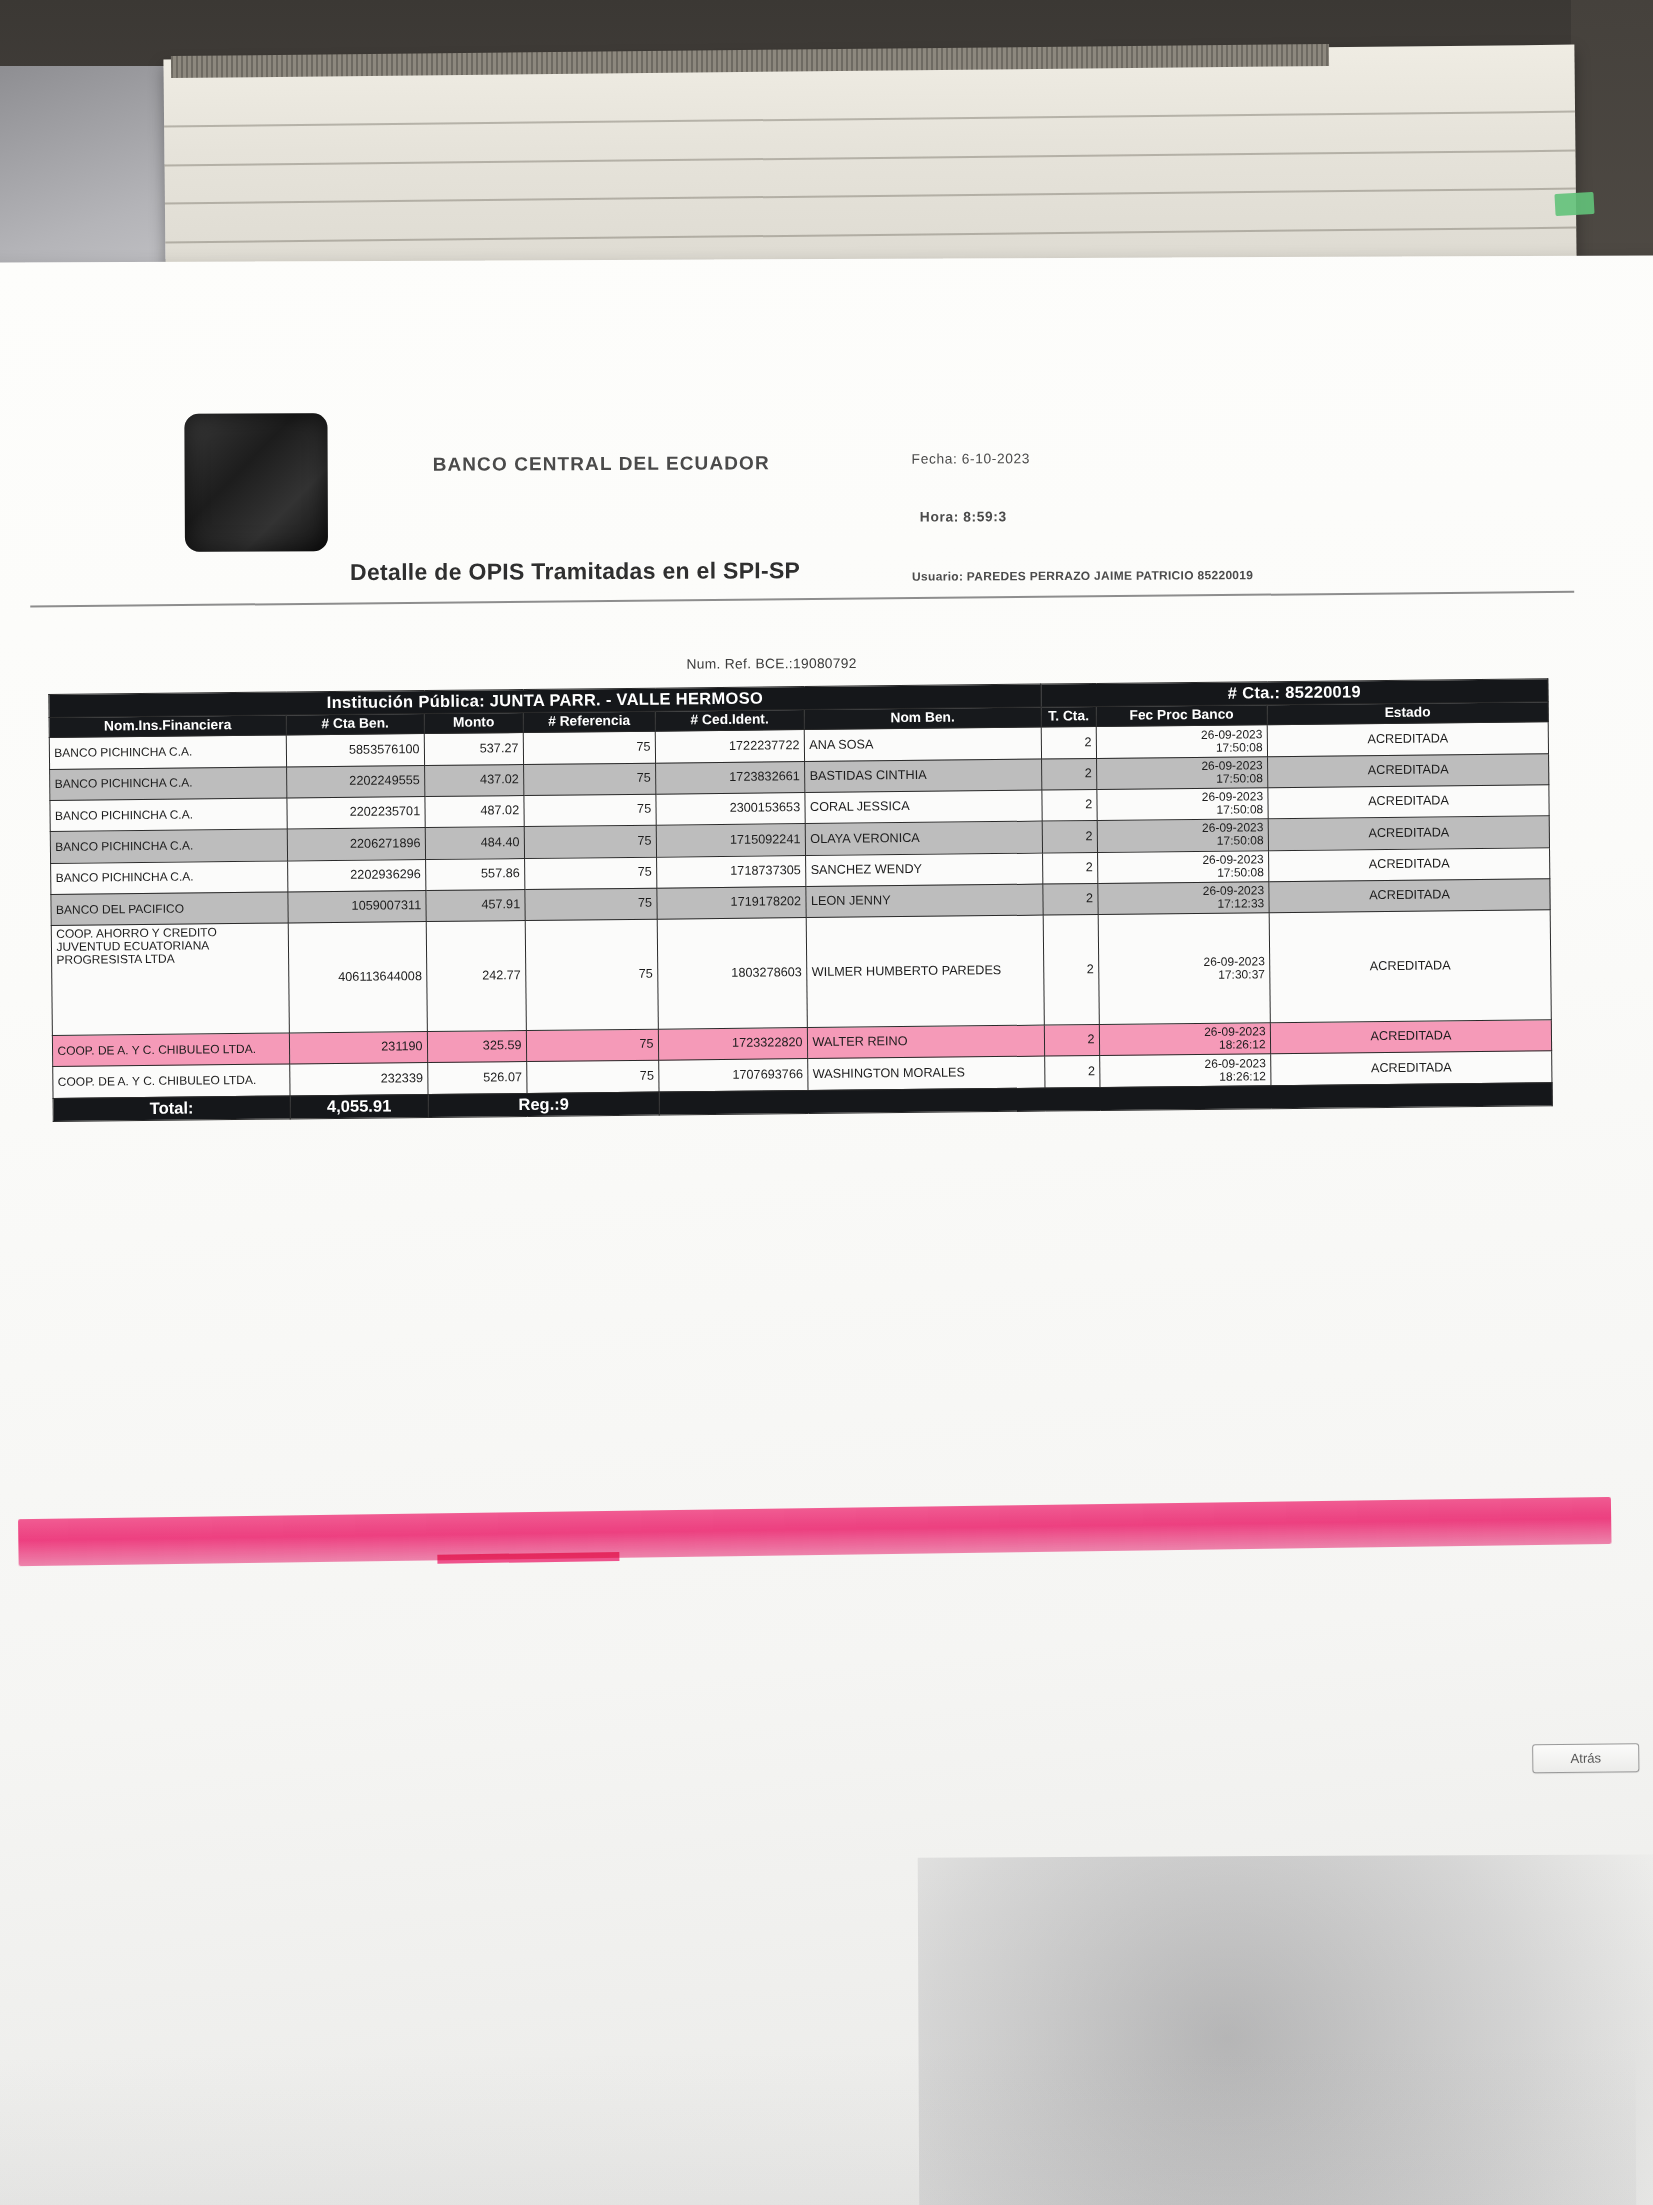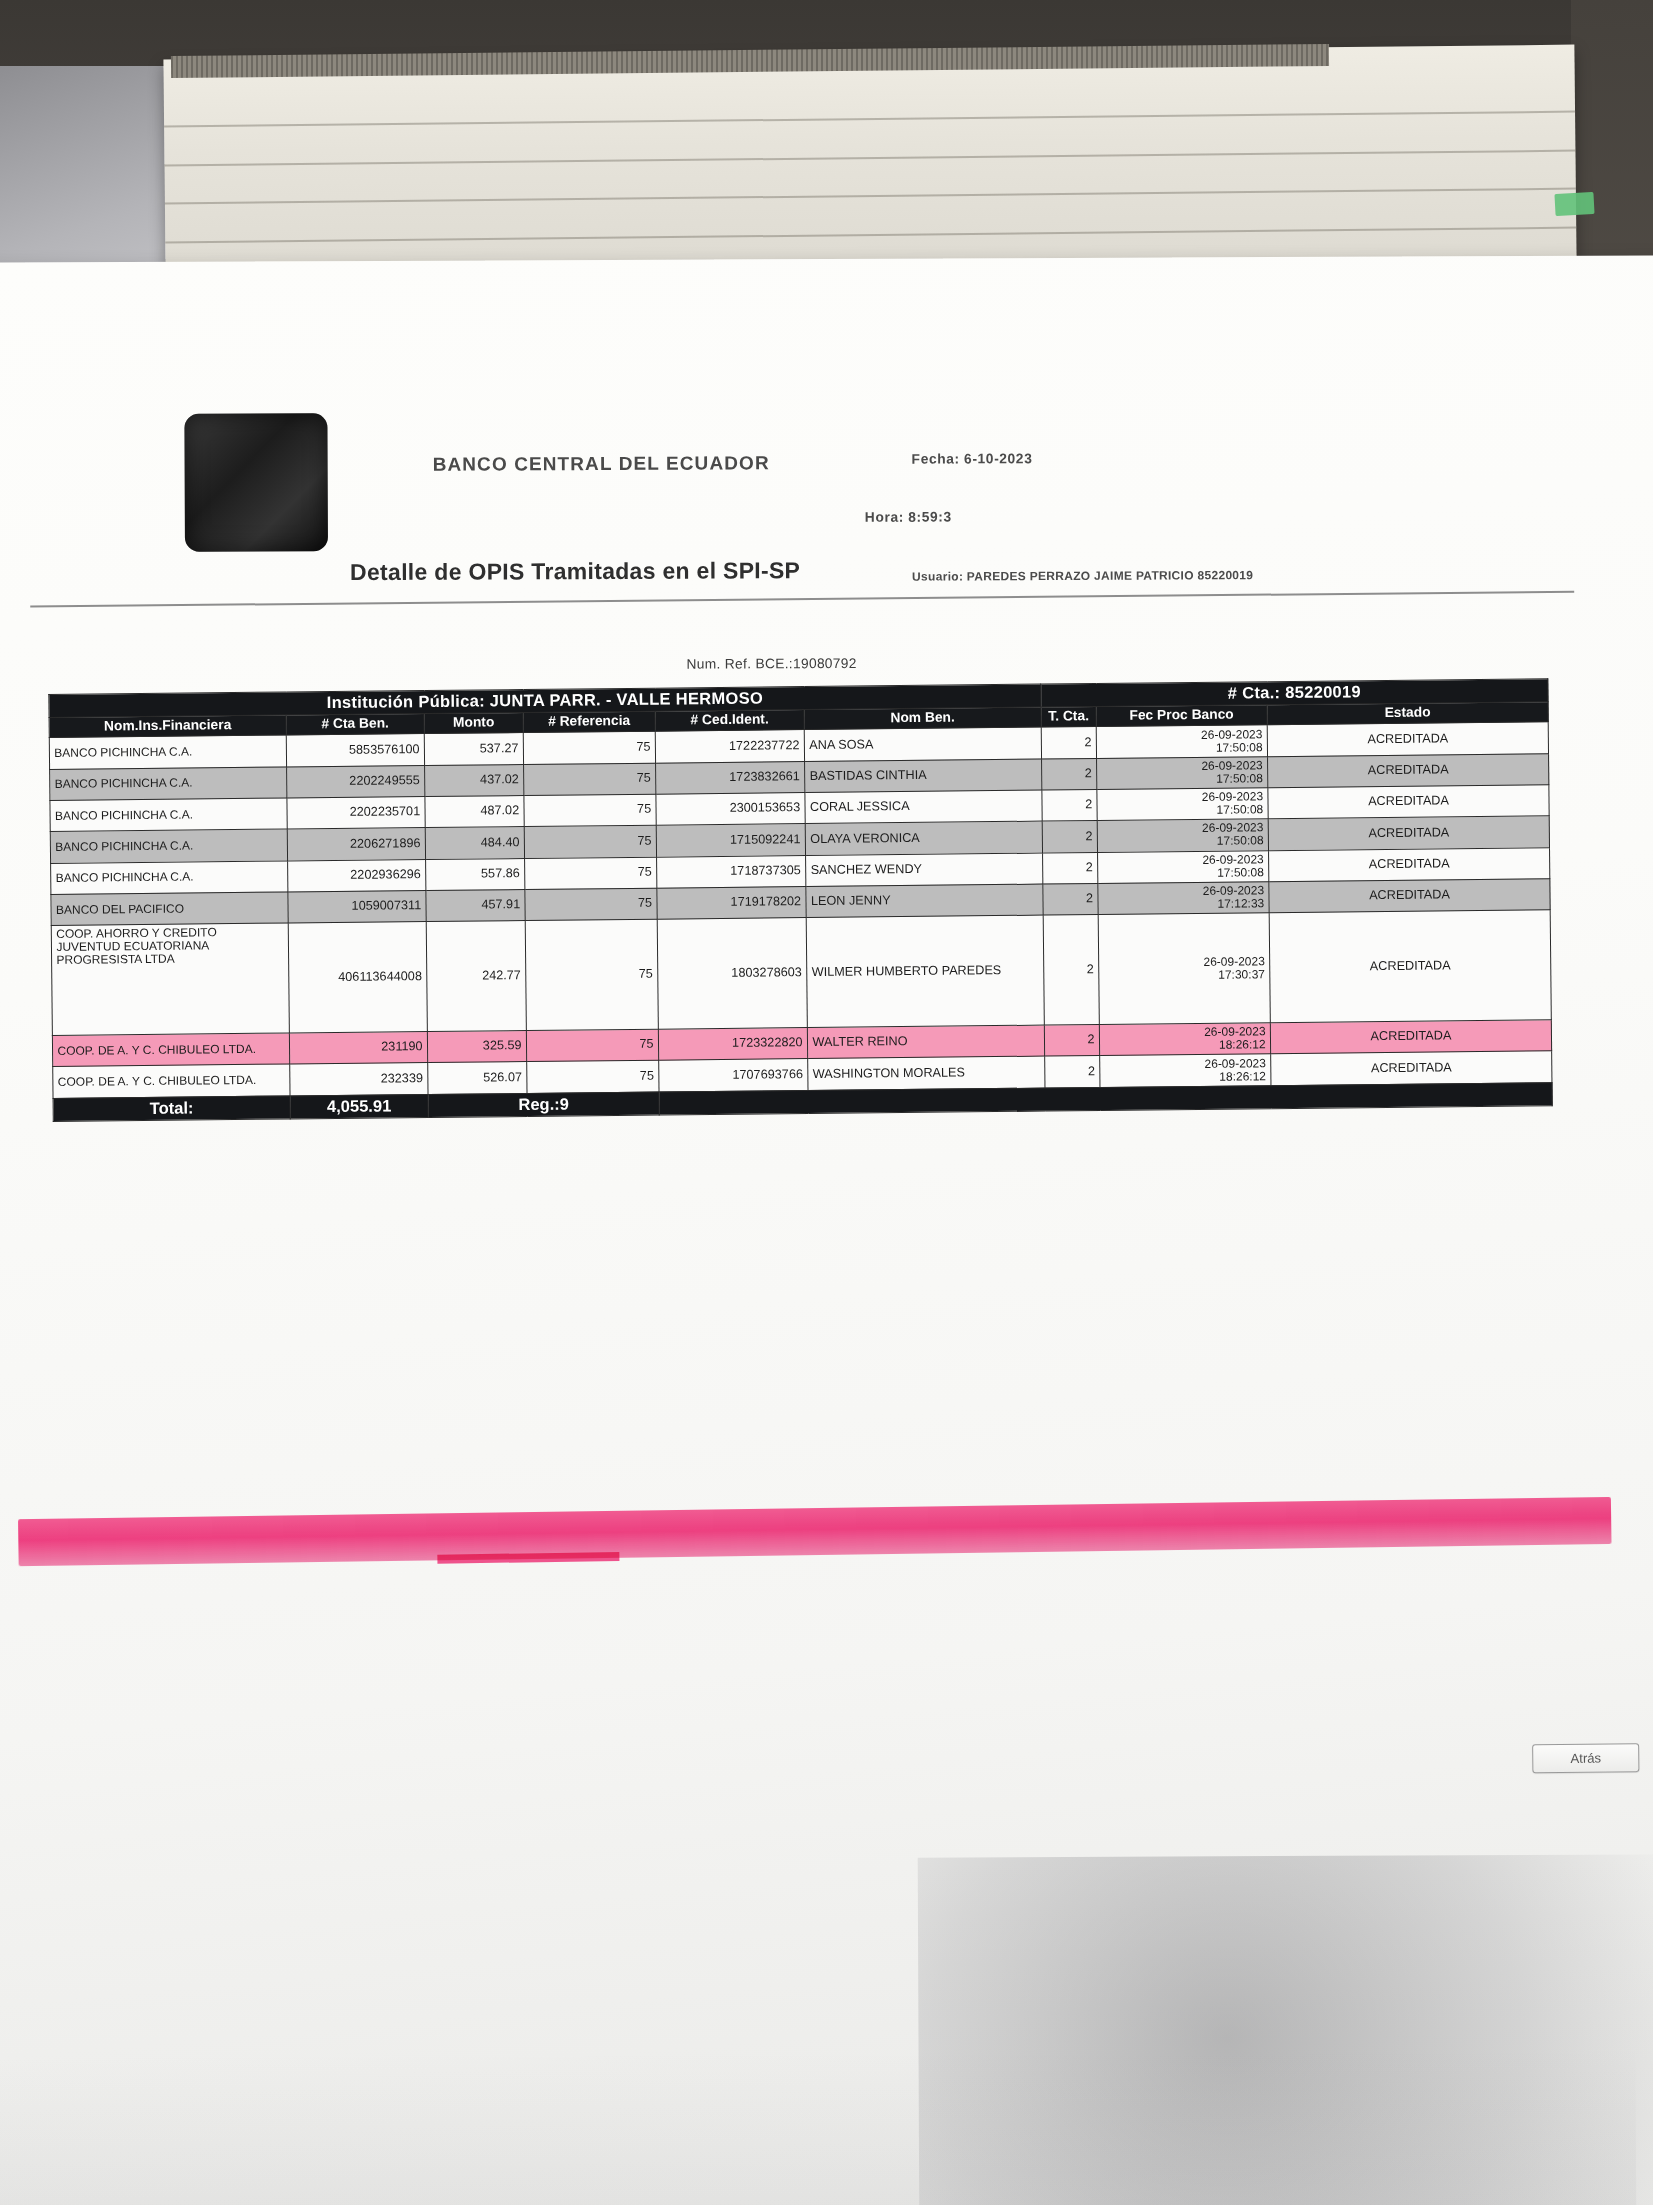--- a/index.html
+++ b/index.html
@@ -79,22 +79,22 @@
     background:linear-gradient(135deg,#3a3a3a,#1d1d1d 40%,#333 70%,#111);
     border-radius:14.3px;
     box-shadow:inset 0 0 22px rgba(0,0,0,.6);
   }
   .hdr-txt{
     position:absolute;color:#3a3a3a;letter-spacing:0.7px;
   }
   #bankName{
     left:458px;top:193px;font-size:19px;font-weight:700;color:#4a4a4a;letter-spacing:1.1px;
   }
-  #fechaLine{left:937px;top:193px;font-size:13.8px;font-weight:700;color:#4b4b4b;letter-spacing:0.6px;}
-  #horaLine{left:890px;top:251px;font-size:13.8px;font-weight:700;color:#4b4b4b;letter-spacing:0.6px;}
+  #fechaLine{left:937px;top:193px;font-size:13.8px;font-weight:400;color:#4b4b4b;letter-spacing:0.6px;}
+  #horaLine{left:945px;top:251px;font-size:13.8px;font-weight:700;color:#4b4b4b;letter-spacing:0.6px;}
   #detalleTitle{
     left:375px;top:298px;font-size:23px;font-weight:700;color:#2f2f2f;letter-spacing:0.3px;
   }
   #usuarioLine{left:937px;top:311px;font-size:12px;font-weight:700;color:#4b4b4b;letter-spacing:0.3px;}
   #hdrRule{
     position:absolute;left:55px;top:339px;width:1544px;height:1.7px;background:#8d8d8d;
     transform:rotate(-0.3deg);
   }
   #numRef{
     position:absolute;left:711px;top:397px;font-size:13.8px;font-weight:400;color:#3c3c3c;letter-spacing:0.3px;

